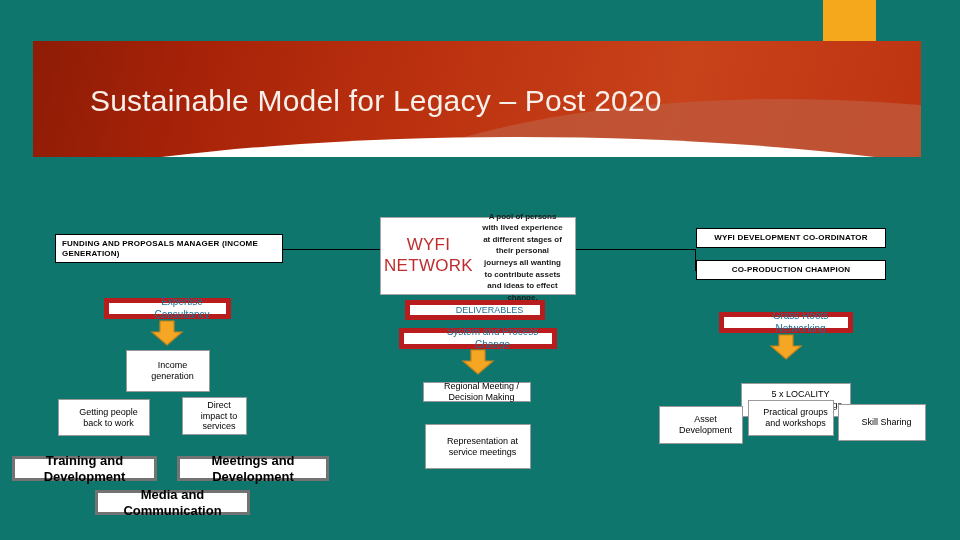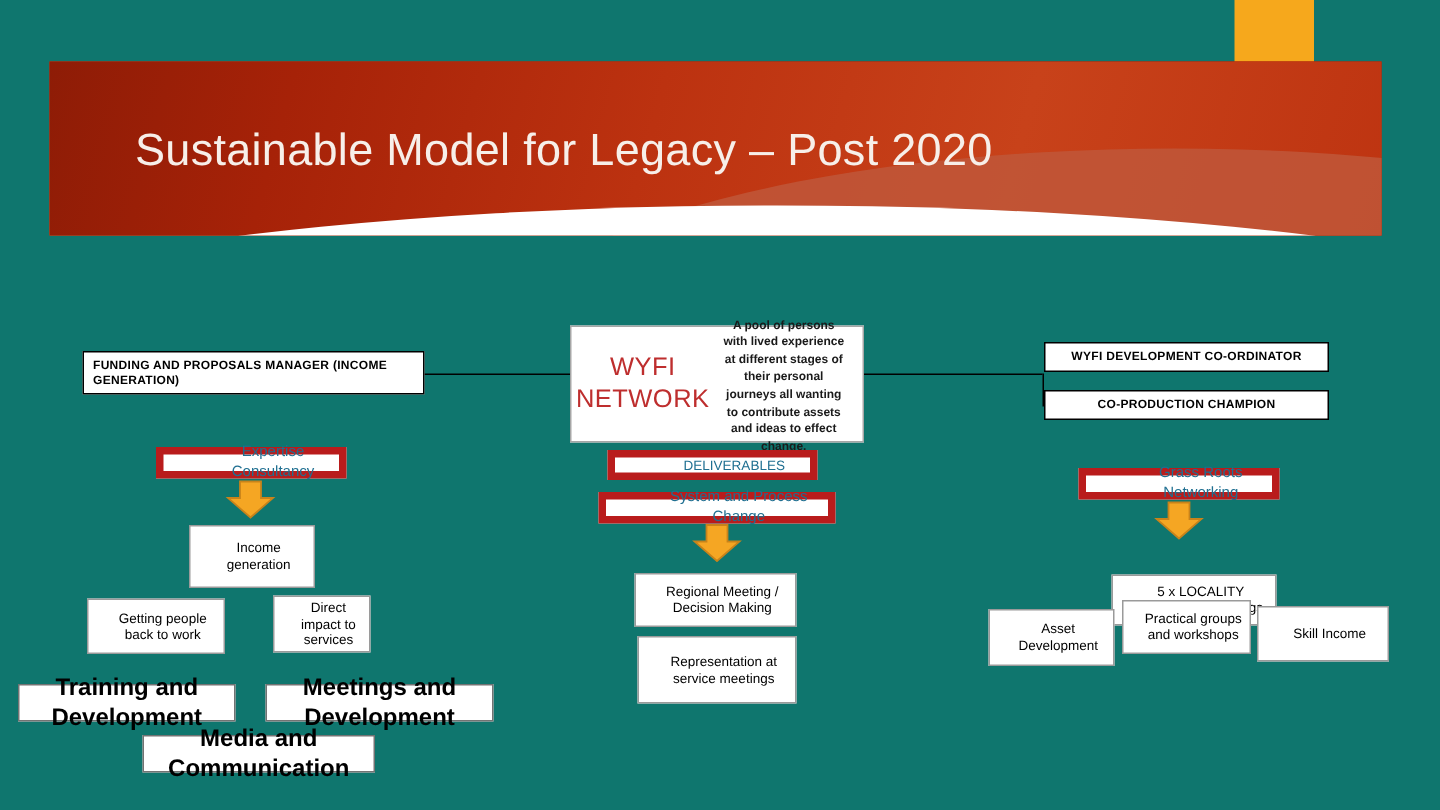--- a/index.html
+++ b/index.html
@@ -110,23 +110,23 @@
     padding-left: 12px;
   }
   .blue {         
     border: 5px solid #b91c1c;
     color: #1F6F91;
     font-size: 10px;
     font-weight: 400;
     padding-left: 32px;
   }
   .strong {       
-    border: 1px solid #737373;
+    border: 3px solid #737373;
     color: #000000;
-    font-size: 16px;
+    font-size: 13px;
     font-weight: 700;
   }
 
   
   #wyfi-box {
     border: 1px solid #A6A6A6;
     flex-direction: row;
     justify-content: center;
     padding-top: 4px;
   }
@@ -215,21 +215,21 @@
   <div class="box blue" id="deliverables" style="left:405px; top:300px; width:140px; height:20px; font-size:9px;">DELIVERABLES</div>
 
   <div class="box blue" id="system-and-process-change" style="left:399px; top:328px; width:158px; height:21px; font-size:10px;">System and Process Change</div>
 
   <div class="arrow" style="left:461px; top:349px;">
     <svg width="34" height="26" viewBox="0 0 34 26">
       <polygon points="10,1 24,1 24,12 32,12 17,25 2,12 10,12" fill="#F5A623" stroke="#C8831A" stroke-width="1.2"></polygon>
     </svg>
   </div>
 
-  <div class="box gray" id="regional-meeting" style="left:423px; top:382px; width:108px; height:36px;">Regional Meeting / Decision Making</div>
+  <div class="box gray" id="regional-meeting" style="left:423px; top:382px; width:108px; height:20px;">Regional Meeting / Decision Making</div>
 
   <div class="box gray" id="representation" style="left:425px; top:424px; width:106px; height:45px;">Representation at service meetings</div>
 
 
   <div class="box bk" id="asset-development-coordinator" style="left:696px; top:228px; width:190px; height:20px;">WYFI DEVELOPMENT CO-ORDINATOR</div>
 
   <div class="box bk" id="co-production-champion" style="left:696px; top:260px; width:190px; height:20px;text-align:center;">CO-PRODUCTION CHAMPION</div>
 
   <div class="box blue" id="grass-roots-networking" style="left:719px; top:312px; width:134px; height:21px; font-size:10px;">Grass Roots Networking</div>
 
@@ -238,15 +238,15 @@
       <polygon points="10,1 24,1 24,12 32,12 17,25 2,12 10,12" fill="#F5A623" stroke="#C8831A" stroke-width="1.2"></polygon>
     </svg>
   </div>
 
   <div class="box gray" id="locality-groups" style="left:741px; top:383px; width:110px; height:34px;">5 x LOCALITY GROUPS / Meetings</div>
 
   <div class="box gray" id="asset-development" style="left:659px; top:406px; width:84px; height:38px;">Asset Development</div>
 
   <div class="box gray" id="practical-groups" style="left:748px; top:400px; width:86px; height:36px;">Practical groups and workshops</div>
 
-  <div class="box gray" id="skill-sharing" style="left:838px; top:404px; width:88px; height:37px;">Skill Income</div>
+  <div class="box gray" id="skill-sharing" style="left:838px; top:404px; width:88px; height:37px;">Skill Sharing</div>
 
 </div>
 
 </body></html>

